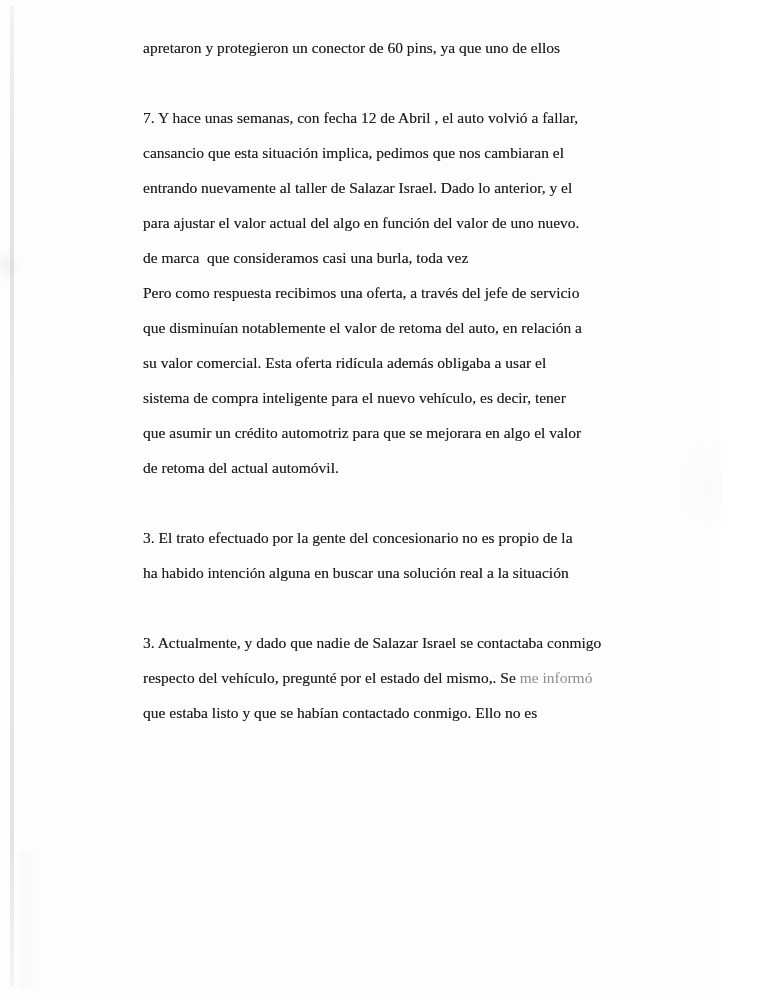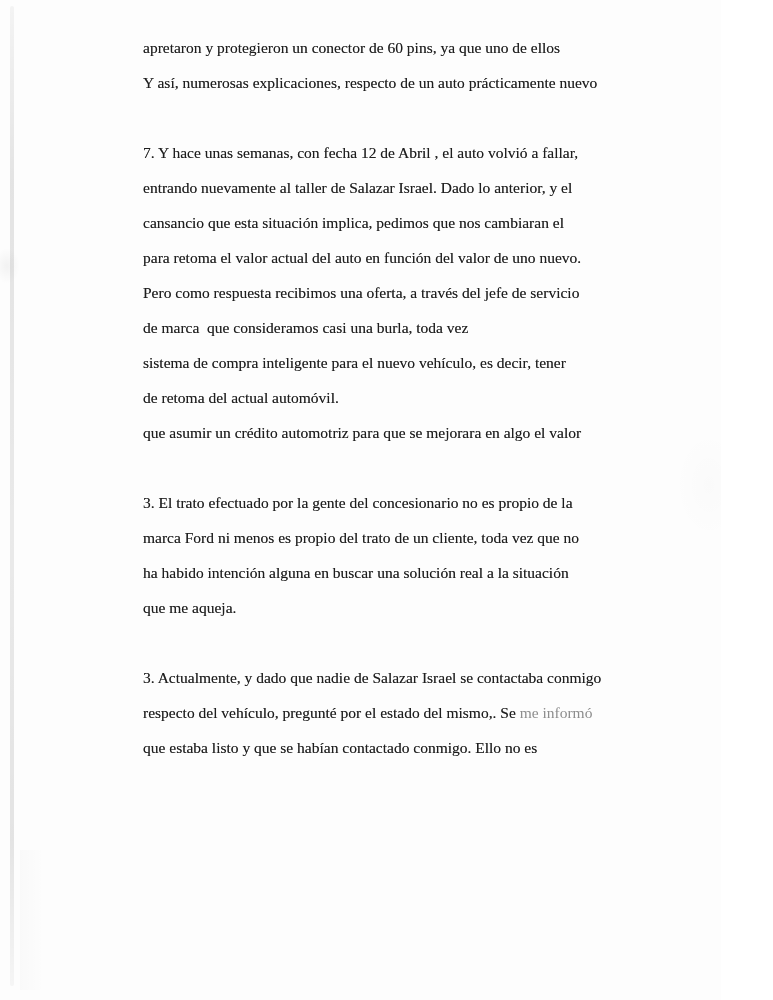--- a/index.html
+++ b/index.html
@@ -72,41 +72,40 @@
 
   <div class="scan-edge"></div>
   <div class="smudge smudge-1"></div>
   <div class="smudge smudge-2"></div>
   <div class="smudge smudge-3"></div>
 
   <div class="text-block">
 
     <div class="para">
       <span class="line">apretaron y protegieron un conector de 60 pins, ya que uno de ellos</span>
-      <span class="line">Y así, numerosas explicaciones, respecto de un auto prácticamente nuevo</span>
     </div>
 
 
     <div class="para">
       <span class="line">7. Y hace unas semanas, con fecha 12 de Abril , el auto volvió a fallar,</span>
+      <span class="line">cansancio que esta situación implica, pedimos que nos cambiaran el</span>
       <span class="line">entrando nuevamente al taller de Salazar Israel. Dado lo anterior, y el</span>
-      <span class="line">cansancio que esta situación implica, pedimos que nos cambiaran el</span>
-      <span class="line">para retoma el valor actual del auto en función del valor de uno nuevo.</span>
+      <span class="line">para ajustar el valor actual del algo en función del valor de uno nuevo.</span>
+      <span class="line">de marca  que consideramos casi una burla, toda vez</span>
       <span class="line">Pero como respuesta recibimos una oferta, a través del jefe de servicio</span>
-      <span class="line">de marca  que consideramos casi una burla, toda vez</span>
+      <span class="line">que disminuían notablemente el valor de retoma del auto, en relación a</span>
+      <span class="line">su valor comercial. Esta oferta ridícula además obligaba a usar el</span>
       <span class="line">sistema de compra inteligente para el nuevo vehículo, es decir, tener</span>
+      <span class="line">que asumir un crédito automotriz para que se mejorara en algo el valor</span>
       <span class="line">de retoma del actual automóvil.</span>
-      <span class="line">que asumir un crédito automotriz para que se mejorara en algo el valor</span>
     </div>
 
     <div class="para">
       <span class="line">3. El trato efectuado por la gente del concesionario no es propio de la</span>
-      <span class="line">marca Ford ni menos es propio del trato de un cliente, toda vez que no</span>
       <span class="line">ha habido intención alguna en buscar una solución real a la situación</span>
-      <span class="line">que me aqueja.</span>
     </div>
 
     <div class="para">
       <span class="line">3. Actualmente, y dado que nadie de Salazar Israel se contactaba conmigo</span>
       <span class="line"><span>respecto del vehículo, pregunté por el estado del mismo,. Se </span><span class="faded">me informó</span></span>
       <span class="line">que estaba listo y que se habían contactado conmigo. Ello no es</span>
     </div>
 
   </div>
 </div>

